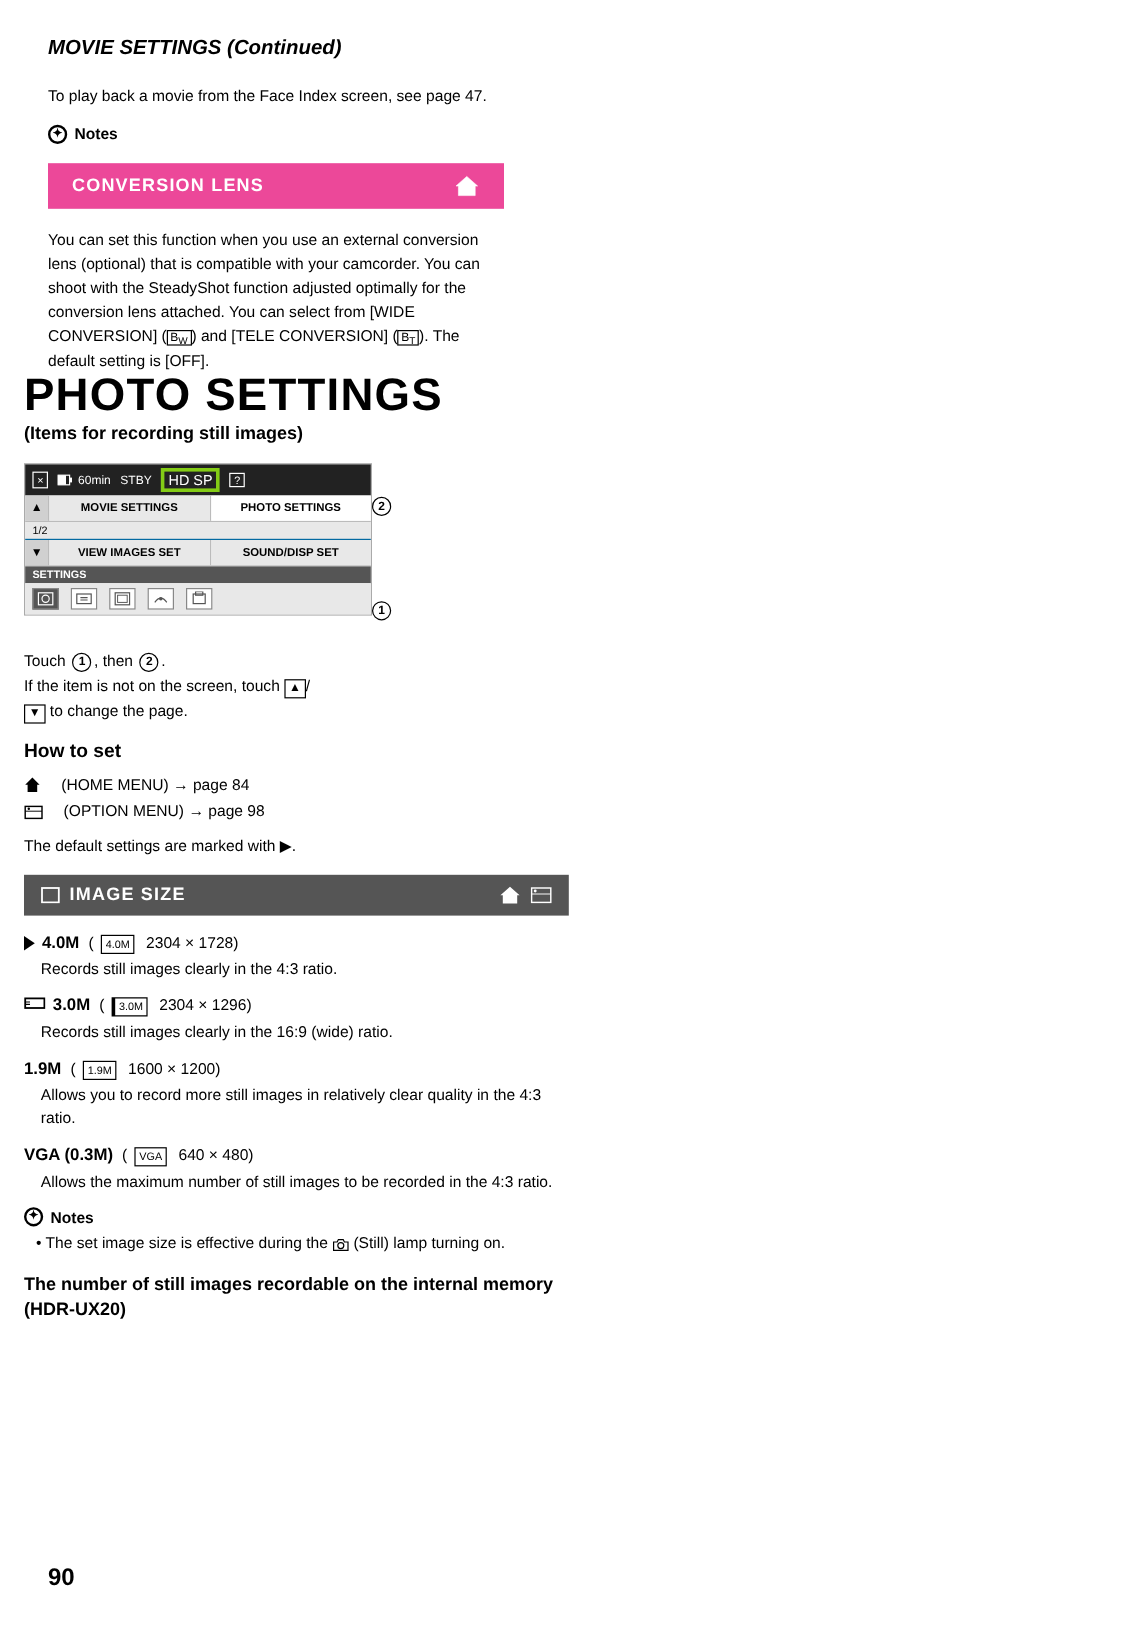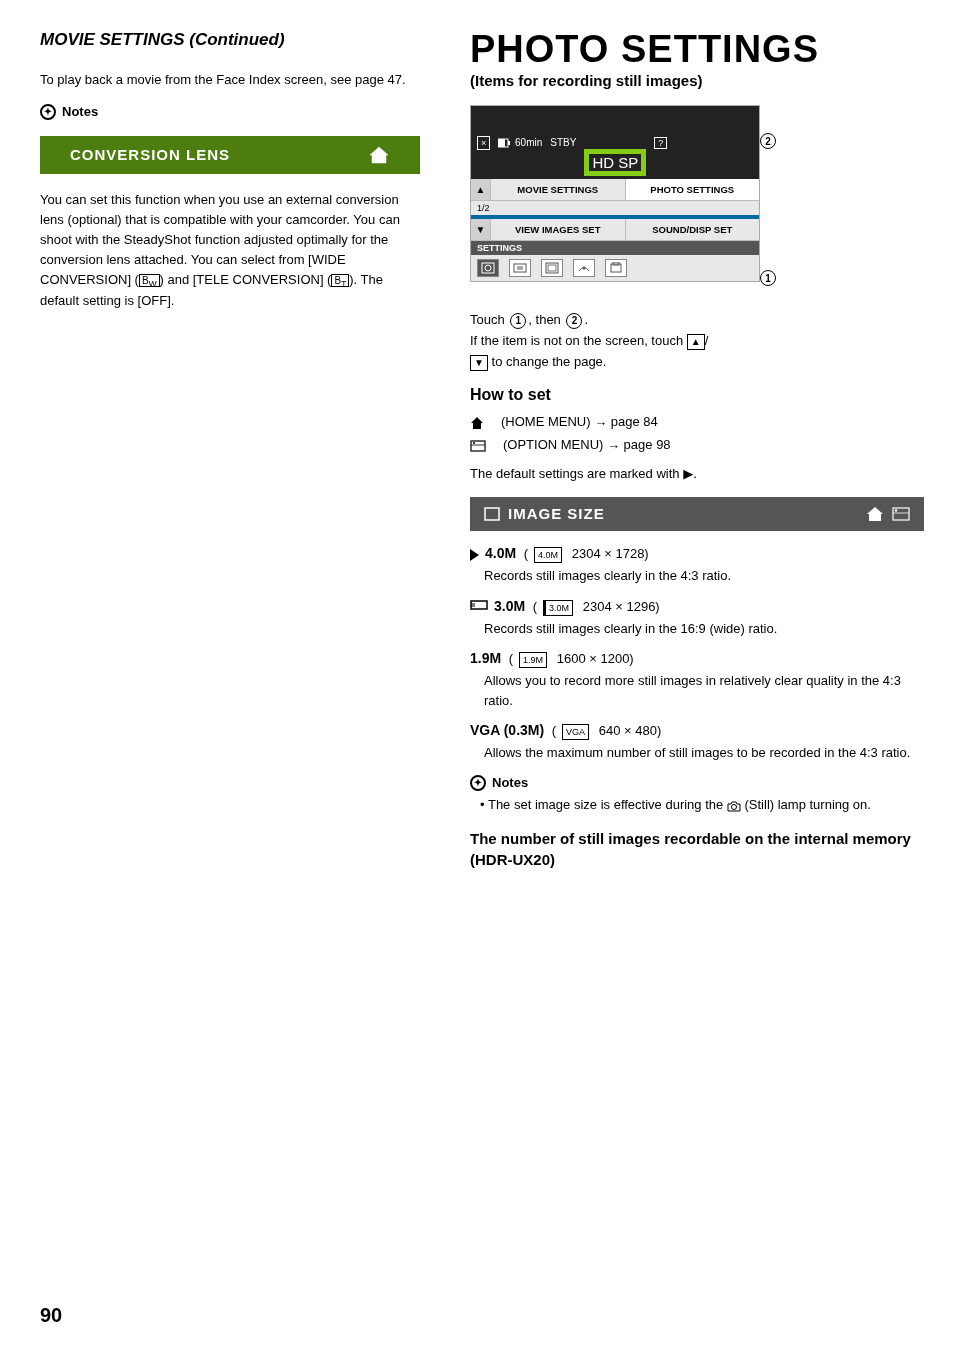--- a/index.html
+++ b/index.html
@@ -80,23 +80,23 @@
       font-size: 13px;
       line-height: 1.5;
       padding-left: 10px;
     }
     .notes-bullet::before {
       content: '• ';
     }
 
     
     .conversion-lens-banner {
-      background: #4d7c0f;
+      background: #ec4899;
       color: #fff;
-      padding: 8px 30px;
+      padding: 8px 20px;
       display: flex;
       align-items: center;
       justify-content: space-between;
       margin-bottom: 16px;
     }
     .conversion-lens-title {
       font-size: 15px;
       font-weight: bold;
       letter-spacing: 1px;
       text-transform: uppercase;
@@ -183,21 +183,21 @@
     }
     .menu-btn:last-child {
       border-right: none;
     }
     .menu-page-row {
       display: flex;
       align-items: center;
       padding: 2px 6px;
       font-size: 9px;
       background: #e8e8e8;
-      border-bottom: 4px solid #0369a1;
+      border-bottom: 1px solid #0369a1;
     }
     .menu-settings-row {
       background: #555;
       color: #fff;
       padding: 2px 6px;
       font-size: 9px;
       font-weight: bold;
     }
     .menu-icons-row {
       display: flex;
@@ -260,21 +260,21 @@
       margin-bottom: 14px;
       margin-top: 8px;
     }
 
     
     .image-size-banner {
       background: #555;
       color: #fff;
       padding: 8px 14px;
       display: flex;
-      align-items: flex-start;
+      align-items: center;
       justify-content: space-between;
       margin-bottom: 14px;
     }
     .image-size-title {
       display: flex;
       align-items: center;
       gap: 8px;
       font-size: 15px;
       font-weight: bold;
       letter-spacing: 1px;
@@ -337,21 +337,21 @@
       margin-bottom: 8px;
     }
     .still-images-body {
       font-size: 13px;
       line-height: 1.55;
     }
   </style>
 </head>
 <body>
 
-<div class="page-container" style="position:relative;">
+<div class="page-container" style="position:relative;flex-direction:column;">
 
   <div class="left-col">
     <h2 class="movie-settings-title">MOVIE SETTINGS (Continued)</h2>
 
     <p class="left-body-text">To play back a movie from the Face Index screen, see page 47.</p>
 
     <div class="notes-section">
       <div class="notes-header">
         <span class="notes-icon">✦</span>
         <span>Notes</span>
@@ -381,21 +381,21 @@
           <span class="x-btn">×</span>
           <span>
             <svg width="12" height="10" viewBox="0 0 12 10" style="vertical-align:middle;margin-right:2px;">
                 <rect x="0" y="1" width="10" height="8" fill="none" stroke="white" stroke-width="1"></rect>
                 <rect x="0" y="1" width="7" height="8" fill="white"></rect>
                 <rect x="10" y="3" width="2" height="4" fill="white"></rect>
               </svg>
             <span>60min</span>
           </span>
           <span>STBY</span>
-          <span class="hd-badge" style="border:5px solid #84cc16;padding:0 3px;font-size:15px;margin-top:40px;">HD SP</span>
+          <span class="hd-badge" style="border:3px solid #84cc16;padding:0 3px;font-size:12px;">HD SP</span>
           <span class="question" style="border:1px solid white;padding:0 3px;font-size:9px;">?</span>
         </div>
         <div class="menu-row">
           <div class="menu-arrow">▲</div>
           <div class="menu-btn">MOVIE SETTINGS</div>
           <div class="menu-btn active">PHOTO SETTINGS</div>
         </div>
         <div class="menu-page-row">
           <span>1/2</span>
         </div>

